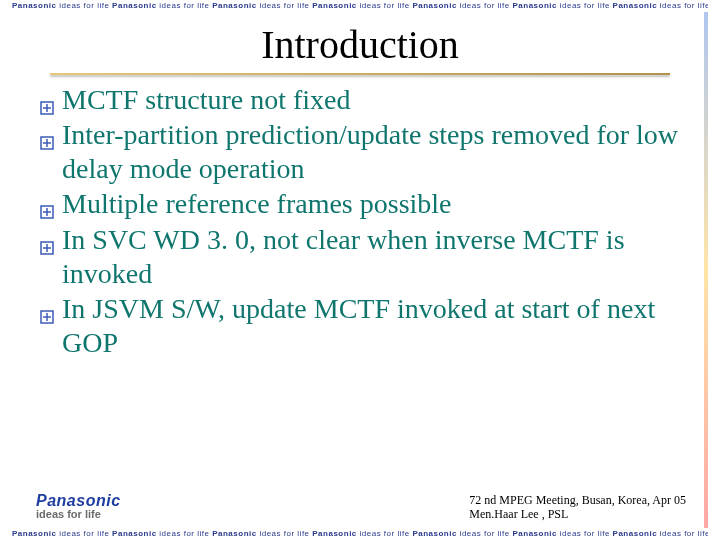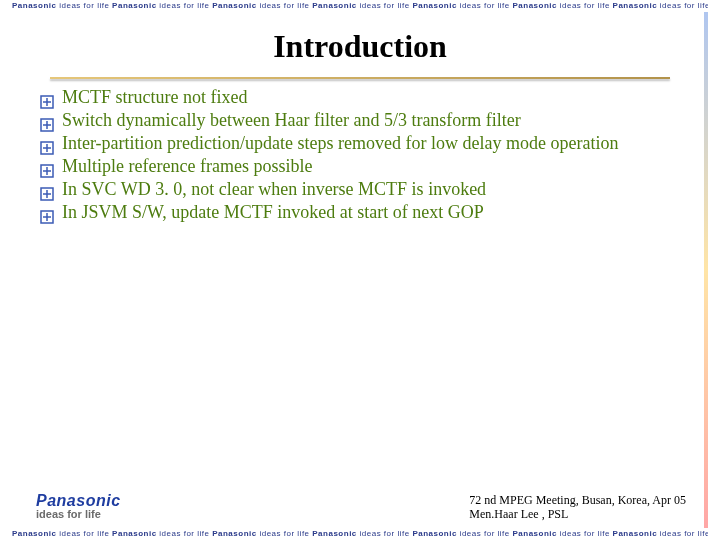--- a/index.html
+++ b/index.html
@@ -41,39 +41,39 @@
   }
   .content {
     position: absolute;
     left: 30px;
     top: 16px;
     right: 30px;
     bottom: 46px;
   }
   .title {
     text-align: center;
-    font-size: 32px;
+    font-size: 40px;
     color: #000;
-    margin: 12px;
-    font-weight: 700;
+    margin: 5px;
+    font-weight: 400;
   }
   .underline {
     width: 94%;
     margin: 4px auto 8px auto;
     height: 2px;
     background: linear-gradient(90deg, #e6c77a, #b2924a);
     box-shadow: 0 2px 2px rgba(0,0,0,0.25);
   }
   ul.bullets {
     list-style: none;
     margin: 8px 10px 0 10px;
     padding: 0;
-    font-size: 18px;
+    font-size: 28px;
     line-height: 1.22;
-    color: #4d7c0f;
+    color: #0f766e;
   }
   ul.bullets li {
     position: relative;
     padding-left: 22px;
     margin: 1px 0;
   }
   ul.bullets li .bicon {
     position: absolute;
     left: 0;
     top: 6px;
@@ -131,30 +131,20 @@
         <span>MCTF structure not fixed</span>
       </li>
       <li>
         <span class="bicon">
           <svg width="14" height="14" viewBox="0 0 14 14">
               <rect x="1" y="1" width="12" height="12" fill="none" stroke="#3b5bb5" stroke-width="1.5"></rect>
               <line x1="7" y1="3" x2="7" y2="11" stroke="#3b5bb5" stroke-width="1.5"></line>
               <line x1="3" y1="7" x2="11" y2="7" stroke="#3b5bb5" stroke-width="1.5"></line>
             </svg>
         </span>
-        <span>Switch dynamically between Haar filter and 5/3 transform filter</span>
-      </li>
-      <li>
-        <span class="bicon">
-          <svg width="14" height="14" viewBox="0 0 14 14">
-              <rect x="1" y="1" width="12" height="12" fill="none" stroke="#3b5bb5" stroke-width="1.5"></rect>
-              <line x1="7" y1="3" x2="7" y2="11" stroke="#3b5bb5" stroke-width="1.5"></line>
-              <line x1="3" y1="7" x2="11" y2="7" stroke="#3b5bb5" stroke-width="1.5"></line>
-            </svg>
-        </span>
         <span>Inter-partition prediction/update steps removed for low delay mode operation</span>
       </li>
       <li>
         <span class="bicon">
           <svg width="14" height="14" viewBox="0 0 14 14">
               <rect x="1" y="1" width="12" height="12" fill="none" stroke="#3b5bb5" stroke-width="1.5"></rect>
               <line x1="7" y1="3" x2="7" y2="11" stroke="#3b5bb5" stroke-width="1.5"></line>
               <line x1="3" y1="7" x2="11" y2="7" stroke="#3b5bb5" stroke-width="1.5"></line>
             </svg>
         </span>

